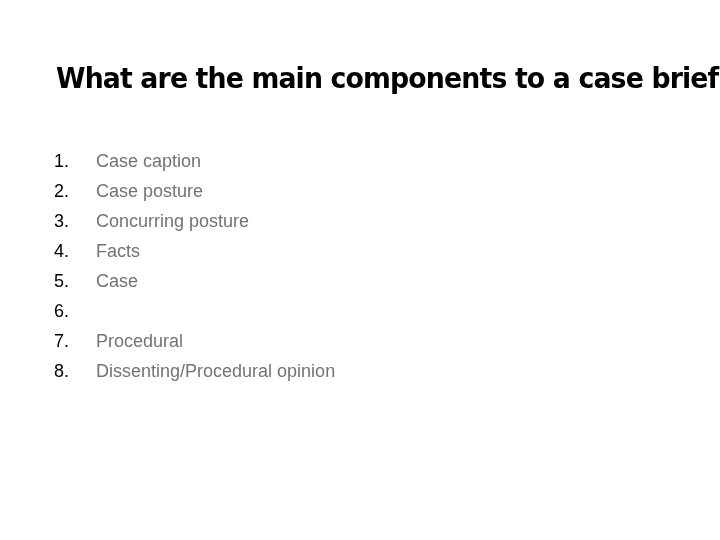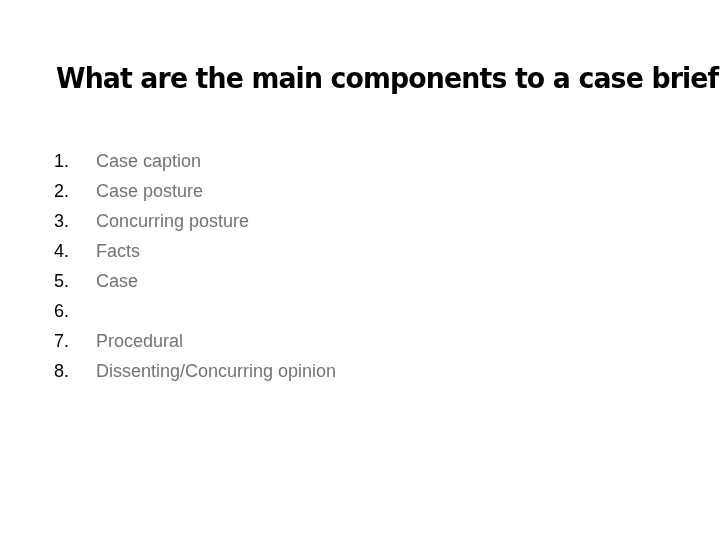--- a/index.html
+++ b/index.html
@@ -103,17 +103,17 @@
     </li>
     <li class="list-item">
       <span class="item-number">6.</span>
     </li>
     <li class="list-item">
       <span class="item-number">7.</span>
       <span class="item-text">Procedural</span>
     </li>
     <li class="list-item">
       <span class="item-number">8.</span>
-      <span class="item-text">Dissenting/Concurring opinion</span>
+      <span class="item-text">Dissenting/Procedural opinion</span>
     </li>
   </ol>
 
 </div>
 
 </body></html>

